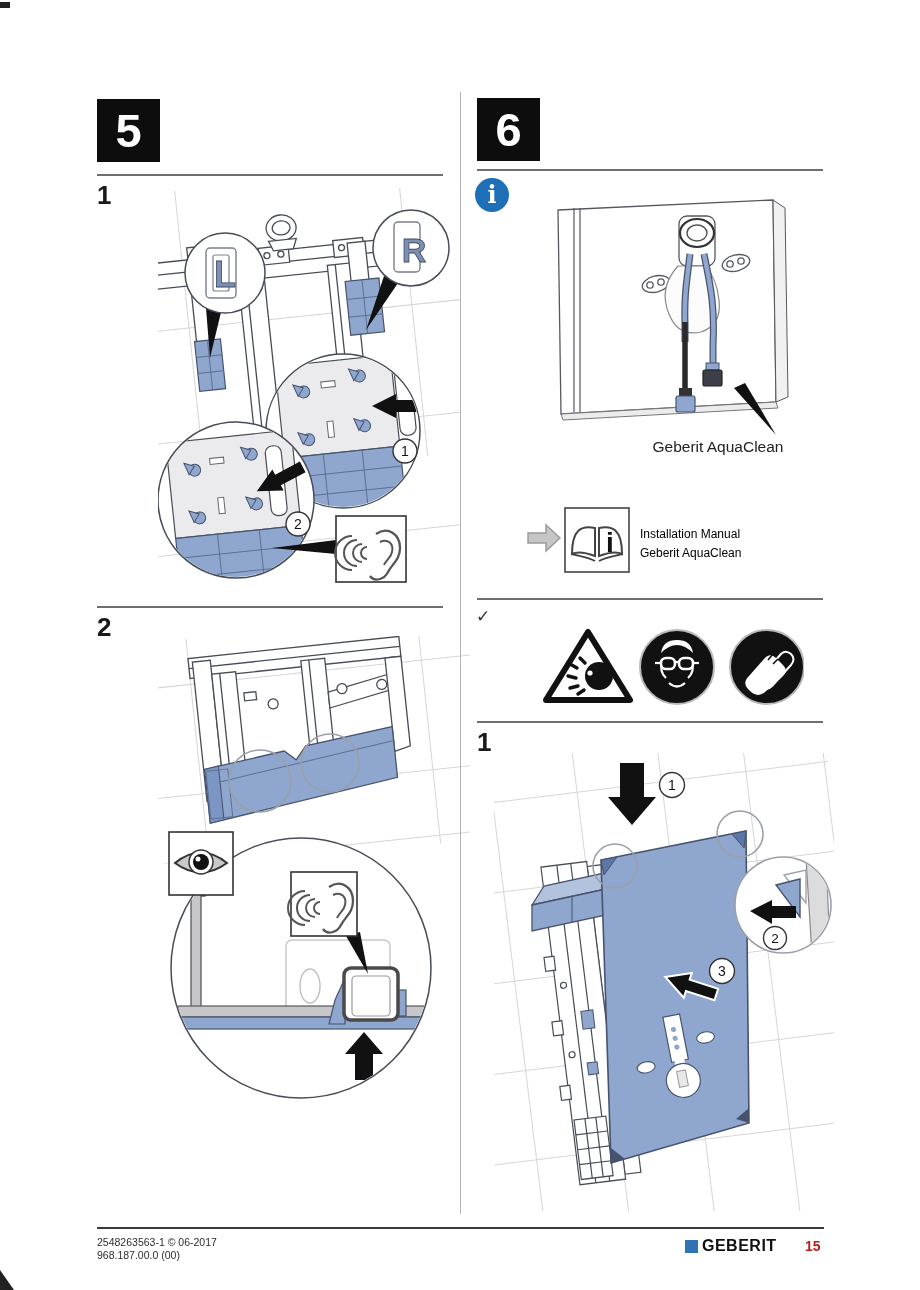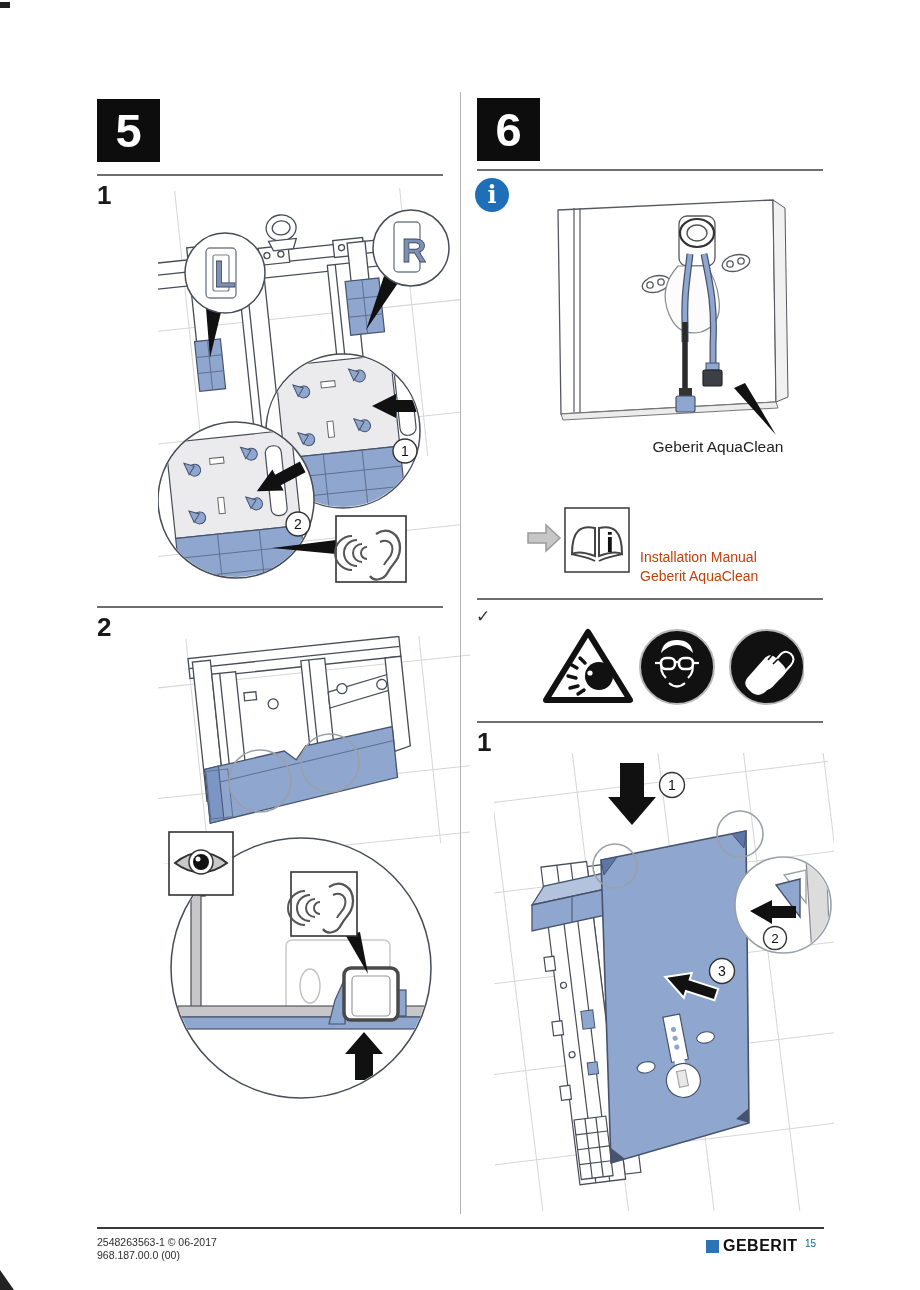--- a/index.html
+++ b/index.html
@@ -9,28 +9,28 @@
   .secbox{width:63px;height:63px;background:#0d0d0d;color:#ffffff;
           display:flex;align-items:center;justify-content:center;
           font-size:47px;font-weight:bold;}
   .rule{height:2px;background:#6e6e6e;}
   .steplabel{font-size:26px;font-weight:bold;line-height:26px;}
   .vdivider{width:1px;background:#b4b4b4;}
   .infoicon{width:34px;height:34px;border-radius:50%;background:#1E6FB8;color:#fff;
             display:flex;align-items:center;justify-content:center;
             font-family:"DejaVu Serif",serif;font-weight:bold;font-size:24px;line-height:1;}
   .prodlabel{font-size:15.5px;color:#222;text-align:center;}
-  .manualtext{font-size:14px;line-height:19px;color:#c2410c;margin-top:23px;}
+  .manualtext{font-size:12px;line-height:19px;color:#000000;}
   .check{font-size:17px;color:#333;}
   .footrule{height:2px;background:#3a3a3a;}
   .footcode{font-size:10.5px;line-height:13px;color:#2e2e2e;}
   .brand{display:flex;align-items:center;}
   .brandsq{width:13px;height:13px;background:#2E74B5;margin-right:4px;}
   .brandtxt{font-size:16px;font-weight:bold;letter-spacing:.5px;color:#111;}
-  .pagenum{font-size:10px;font-weight:normal;color:#0369a1;}
+  .pagenum{font-size:14px;font-weight:bold;color:#b91c1c;}
   svg text{font-family:"Liberation Sans",sans-serif;}
   .mark{background:#222;}
 </style>
 </head>
 <body>
 
 <div class="page">
 
   <div class="abs mark" style="left:0;top:2px;width:10px;height:6px;"></div>
   <div class="abs" style="left:0;top:1270px;width:0;height:0;border-left:14px solid #222;border-top:20px solid transparent;"></div>
@@ -481,19 +481,19 @@
     </g>
     <circle cx="228" cy="218" r="12.5" fill="#fff" stroke="#333" stroke-width="1.4"></circle>
     <text x="228" y="223" text-anchor="middle" font-size="14" fill="#111">3</text>
   </svg>
 
   <div class="abs footrule" style="left:97px;top:1227px;width:727px;"></div>
   <div class="abs footcode" style="left:97px;top:1236px;">
     <div>2548263563-1 © 06-2017</div>
     <div>968.187.00.0 (00)</div>
   </div>
-  <div class="abs brand" style="left:706px;top:1237px;">
+  <div class="abs brand" style="left:685px;top:1237px;">
     <span class="brandsq"></span>
     <span class="brandtxt">GEBERIT</span>
   </div>
   <div class="abs pagenum" style="left:805px;top:1238px;">15</div>
 
 </div>
 
 </body></html>

